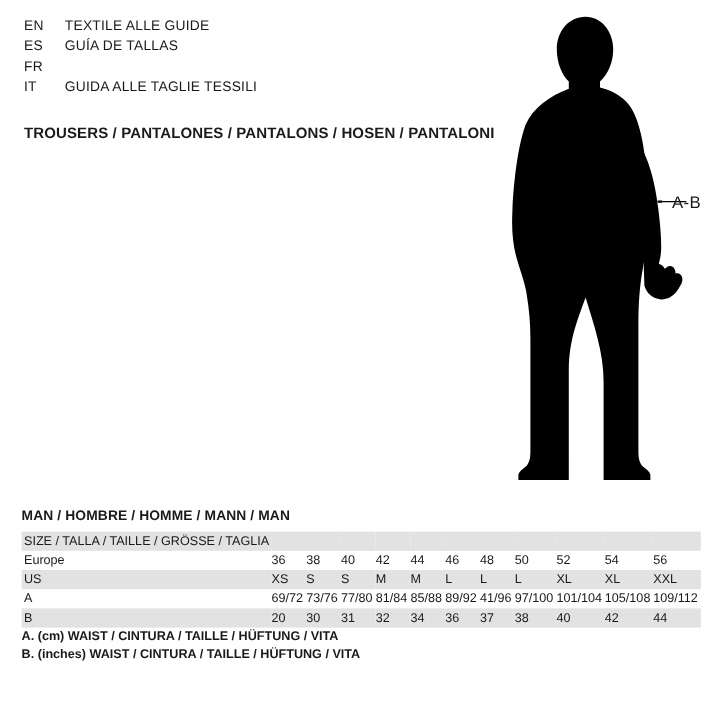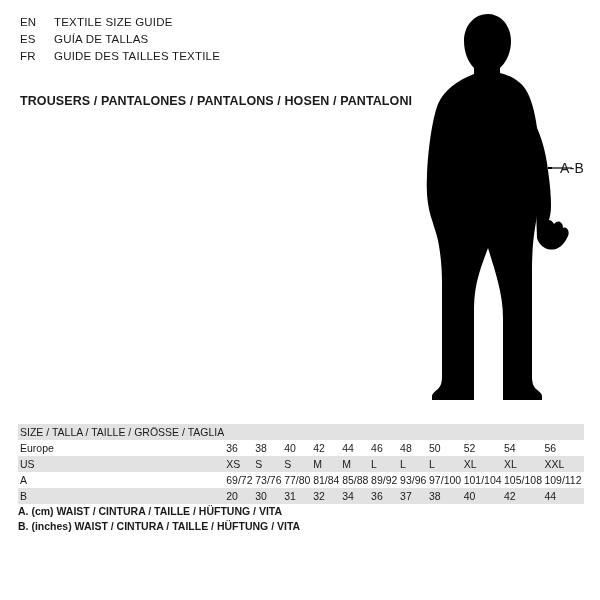--- a/index.html
+++ b/index.html
@@ -40,21 +40,21 @@
     font-size: 11.5px;
     letter-spacing: 0.2px;
   }
   .lang-text {
     font-size: 11.5px;
     letter-spacing: 0.2px;
   }
 
   .section-title {
     position: absolute;
-    top: 94px;
+    top: 104px;
     left: 20px;
     font-size: 12.5px;
     font-weight: bold;
     letter-spacing: 0.1px;
   }
 
   
   .figure-wrap {
     position: absolute;
     top: 8px;
@@ -113,29 +113,32 @@
   }
 </style>
 </head>
 <body>
 
 <div class="page">
 
   <div class="lang-block">
     <div class="lang-row">
       <span class="lang-code">EN</span>
-      <span class="lang-text">TEXTILE SIZE GUIDE</span>
+      <span class="lang-text">TEXTILE ALLE GUIDE</span>
     </div>
     <div class="lang-row">
       <span class="lang-code">ES</span>
       <span class="lang-text">GUÍA DE TALLAS</span>
     </div>
     <div class="lang-row">
       <span class="lang-code">FR</span>
-      <span class="lang-text">GUIDE DES TAILLES TEXTILE</span>
+    </div>
+    <div class="lang-row">
+      <span class="lang-code">IT</span>
+      <span class="lang-text">GUIDA ALLE TAGLIE TESSILI</span>
     </div>
   </div>
 
   <div class="section-title">TROUSERS / PANTALONES / PANTALONS / HOSEN / PANTALONI</div>
 
   <div class="figure-wrap">
     <svg width="195" height="400" viewBox="0 0 195 400">
       <path fill="#000000" d="
         M 88 6
         C 74 6 64 18 64 33
@@ -186,20 +189,21 @@
         C 141 238 138 234 137 230
         L 136 200
         Z"></path>
       <line x1="58" y1="160" x2="152" y2="160" stroke="#000000" stroke-width="2" stroke-dasharray="6,4"></line>
       <line x1="152" y1="160" x2="172" y2="160" stroke="#000000" stroke-width="1.2"></line>
     </svg>
     <div class="ab-label">A-B</div>
   </div>
 
   <div class="table-block">
+    <div class="table-caption">MAN / HOMBRE / HOMME / MANN / MAN</div>
     <table class="size-table">
       <tbody>
         <tr class="shade">
           <td class="label-col">SIZE / TALLA / TAILLE / GRÖSSE / TAGLIA</td>
           <td class="v"></td>
           <td class="v"></td>
           <td class="v"></td>
           <td class="v"></td>
           <td class="v"></td>
           <td class="v"></td>
@@ -238,21 +242,21 @@
           <td class="v">XXL</td>
         </tr>
         <tr>
           <td class="label-col">A</td>
           <td class="v">69/72</td>
           <td class="v">73/76</td>
           <td class="v">77/80</td>
           <td class="v">81/84</td>
           <td class="v">85/88</td>
           <td class="v">89/92</td>
-          <td class="v">93/96</td>
+          <td class="v">41/96</td>
           <td class="v">97/100</td>
           <td class="v">101/104</td>
           <td class="v">105/108</td>
           <td class="v">109/112</td>
         </tr>
         <tr class="shade">
           <td class="label-col">B</td>
           <td class="v">20</td>
           <td class="v">30</td>
           <td class="v">31</td>

